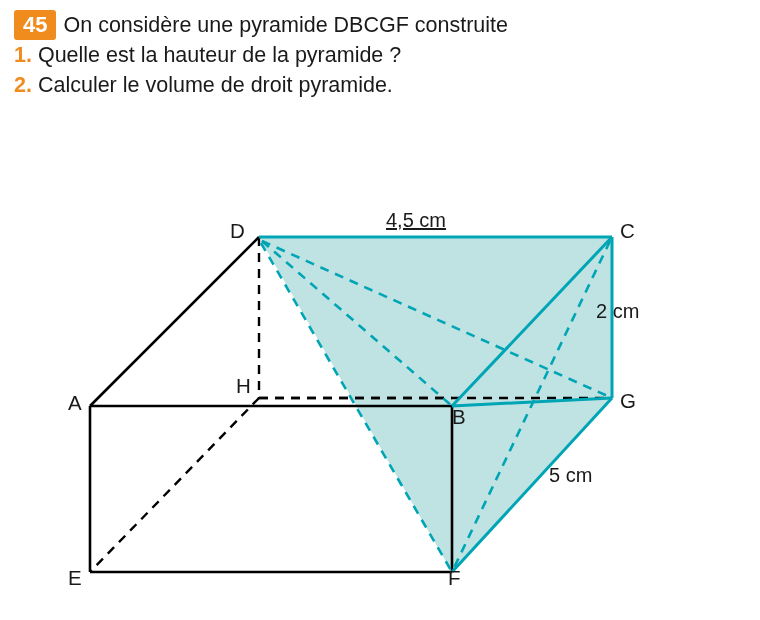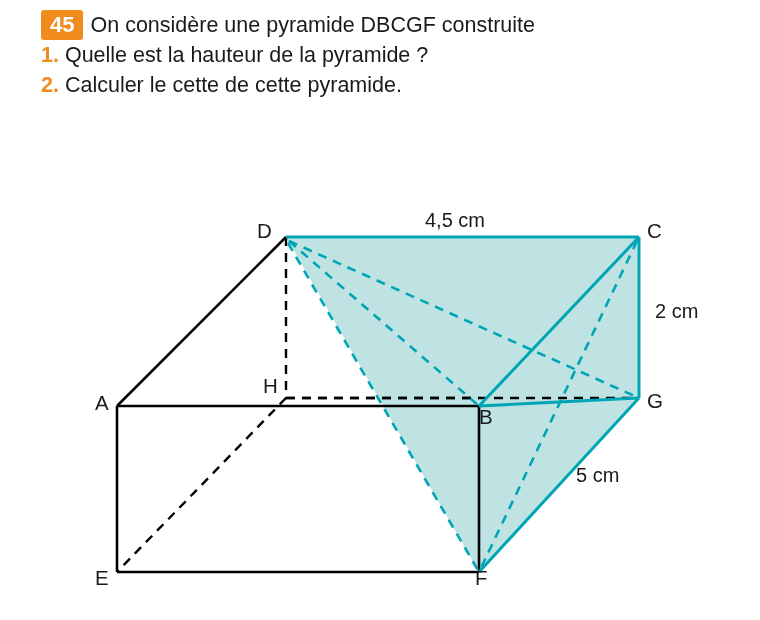--- a/index.html
+++ b/index.html
@@ -12,21 +12,20 @@
     background: #ffffff;
     font-family: "Liberation Sans", sans-serif;
     color: #1a1a1a;
     overflow: hidden;
     position: relative;
   }
   #page {
     position: relative;
     width: 632px;
     height: 620px;
-    margin-left: 27px;
   }
   .statement {
     position: absolute;
     left: 14px;
     top: 10px;
     width: 735px;
   }
   .exo-line {
     display: block;
     font-size: 21.5px;
@@ -81,21 +80,21 @@
   <div class="statement">
     <div class="exo-line">
       <span class="exo-num">45</span><span>On considère une pyramide DBCGF construite</span>
     </div>
     <div class="q-line">
       <span class="q-num">1.</span>
       <span>Quelle est la hauteur de la pyramide ?</span>
     </div>
     <div class="q-line">
       <span class="q-num">2.</span>
-      <span>Calculer le cette de cette pyramide.</span>
+      <span>Calculer le volume de droit pyramide.</span>
     </div>
   </div>
 
   <div class="figure">
     <svg width="760" height="420" viewBox="0 0 760 420">
 
       <polygon points="259,42 452,211 612,42" fill="#bfe3e3" stroke="none"></polygon>
       <polygon points="612,42 612,203 452,211" fill="#bfe3e3" stroke="none"></polygon>
       <polygon points="452,211 612,203 452,377" fill="#bfe3e3" stroke="none"></polygon>
       <polygon points="259,42 452,211 452,377" fill="#bfe3e3" stroke="none"></polygon>
@@ -141,18 +140,18 @@
     <div class="lbl lbl-big" style="left:230px; top:24px;">D</div>
     <div class="lbl lbl-big" style="left:620px; top:24px;">C</div>
     <div class="lbl lbl-big" style="left:68px; top:196px;">A</div>
     <div class="lbl lbl-big" style="left:236px; top:179px;">H</div>
     <div class="lbl lbl-big" style="left:452px; top:210px;">B</div>
     <div class="lbl lbl-big" style="left:620px; top:194px;">G</div>
     <div class="lbl lbl-big" style="left:68px; top:371px;">E</div>
     <div class="lbl lbl-big" style="left:448px; top:371px;">F</div>
 
     
-    <div class="lbl" style="left:398px; top:14px;">4,5 cm</div>
-    <div class="lbl" style="left:628px; top:105px;">2 cm</div>
+    <div class="lbl" style="left:386px; top:14px;text-decoration:underline;">4,5 cm</div>
+    <div class="lbl" style="left:596px; top:105px;">2 cm</div>
     <div class="lbl" style="left:549px; top:269px;">5 cm</div>
   </div>
 
 </div>
 
 </body></html>

